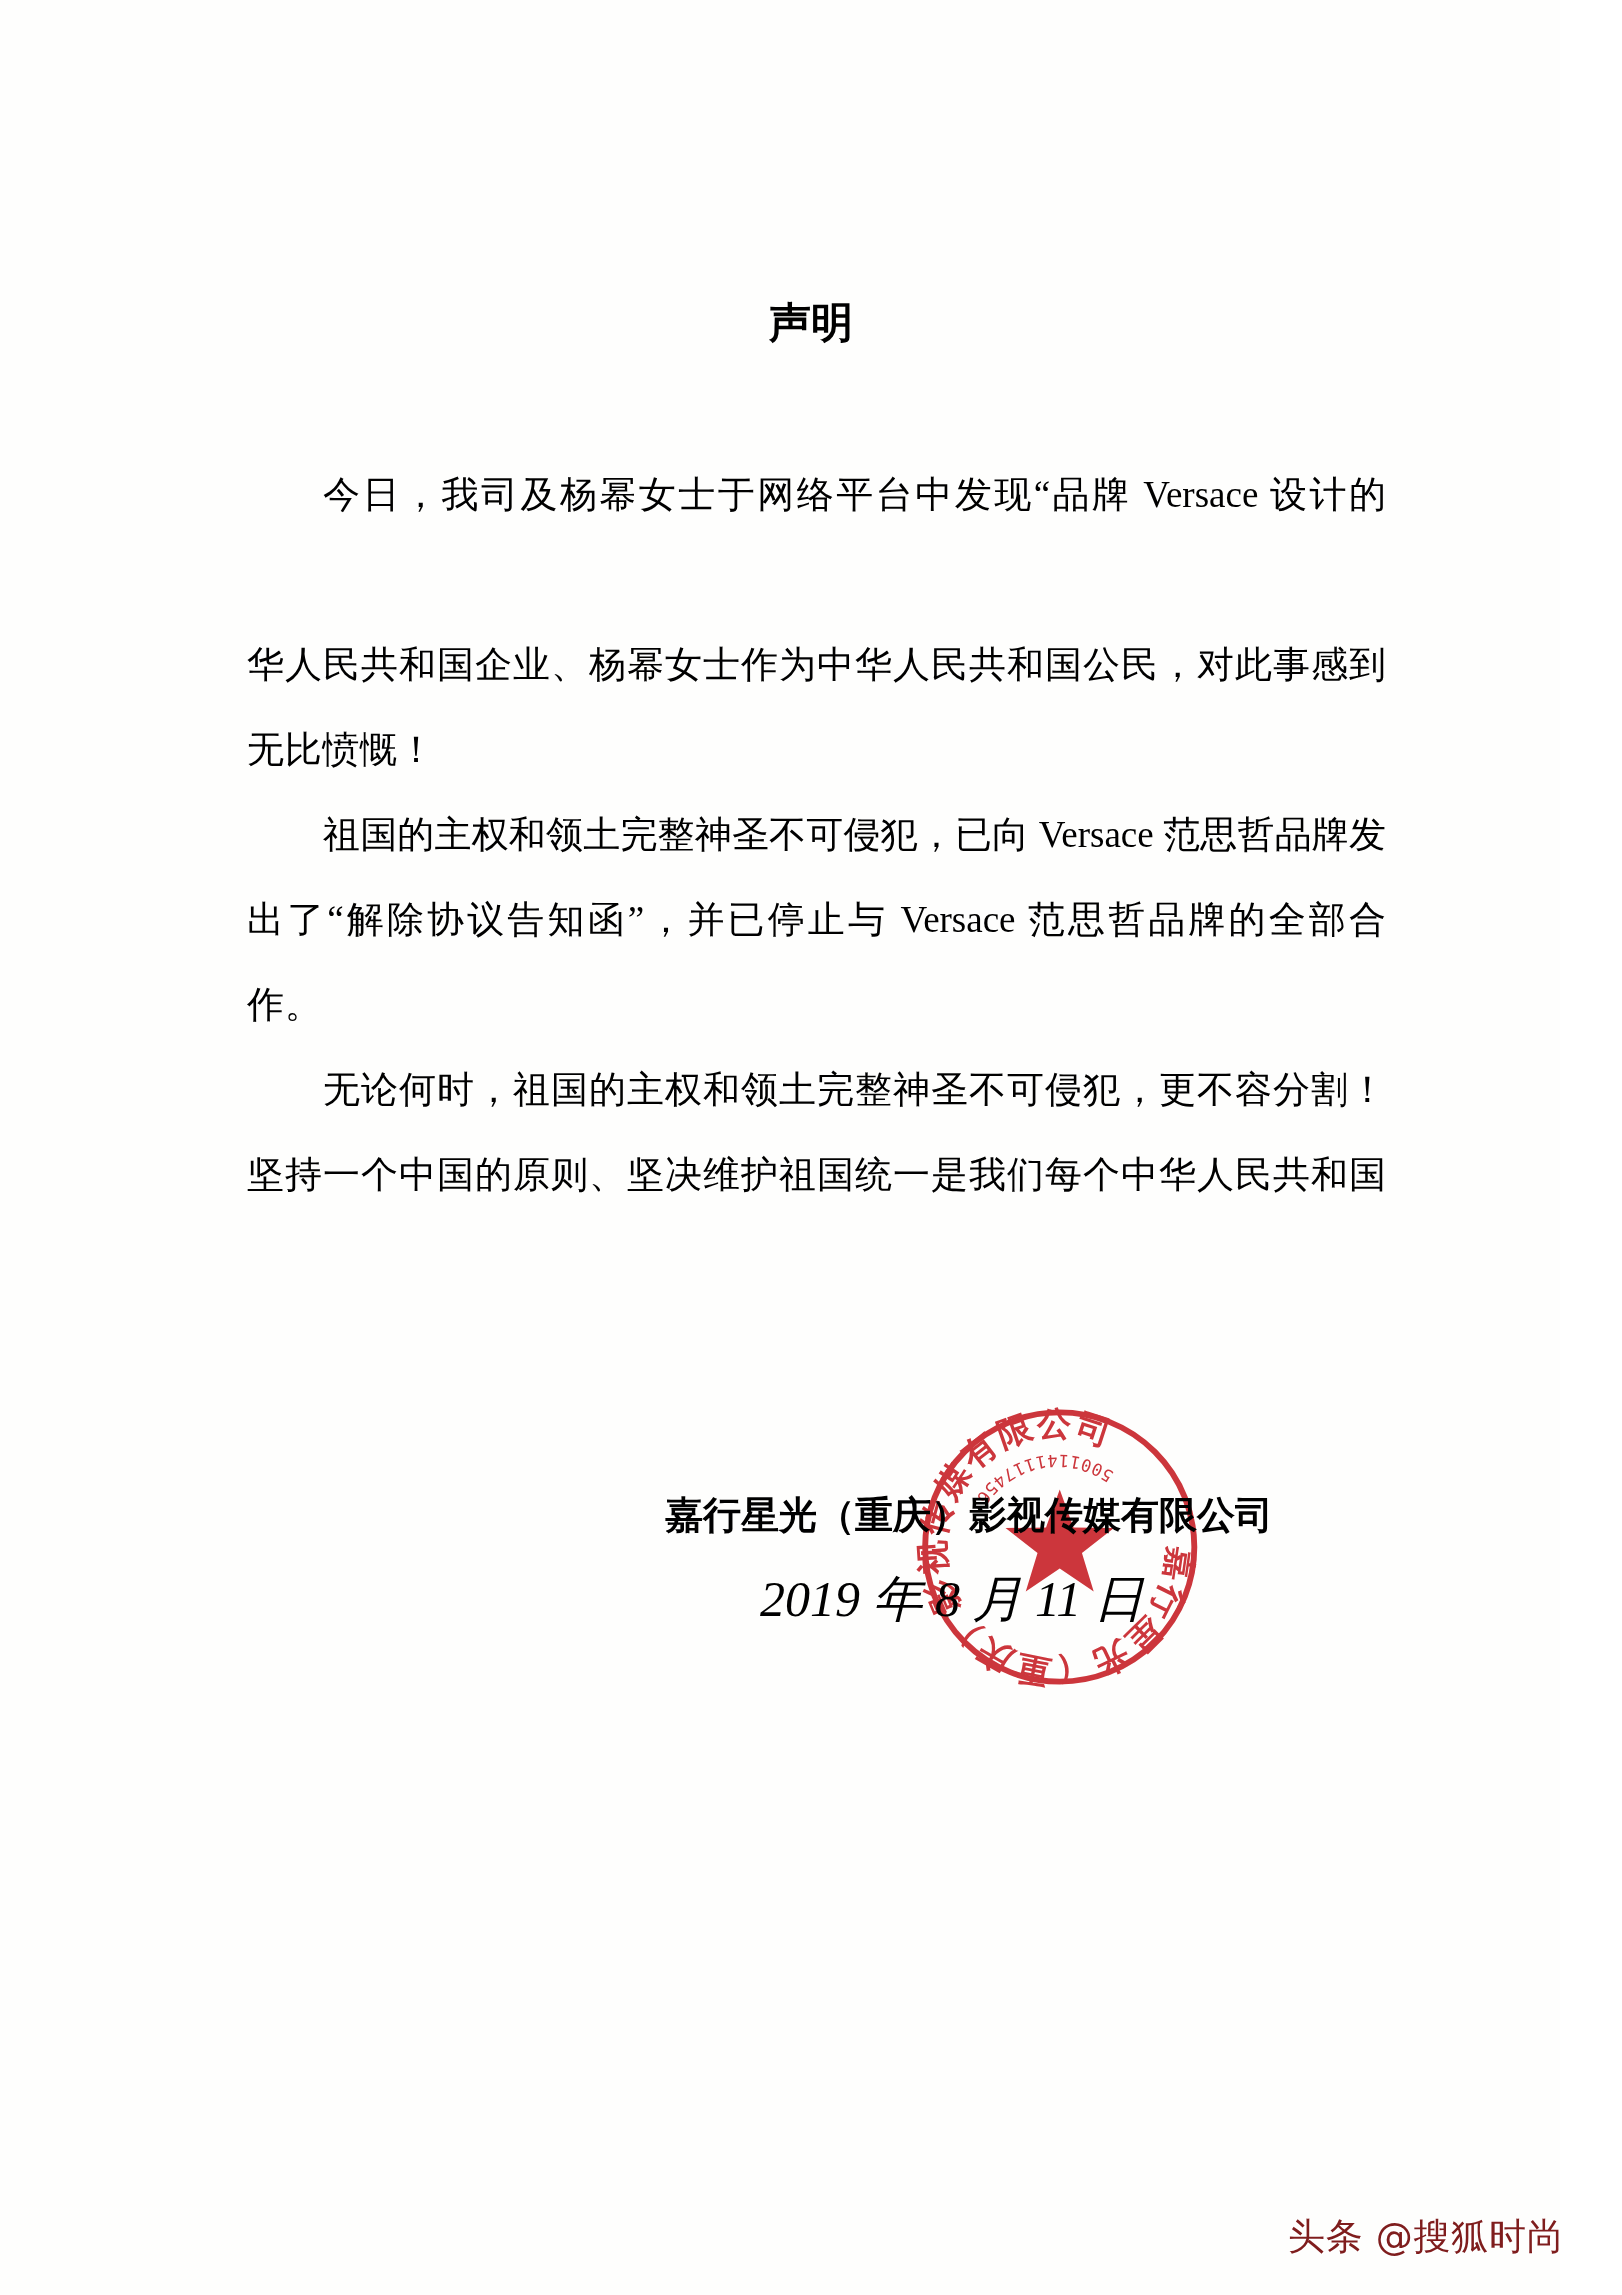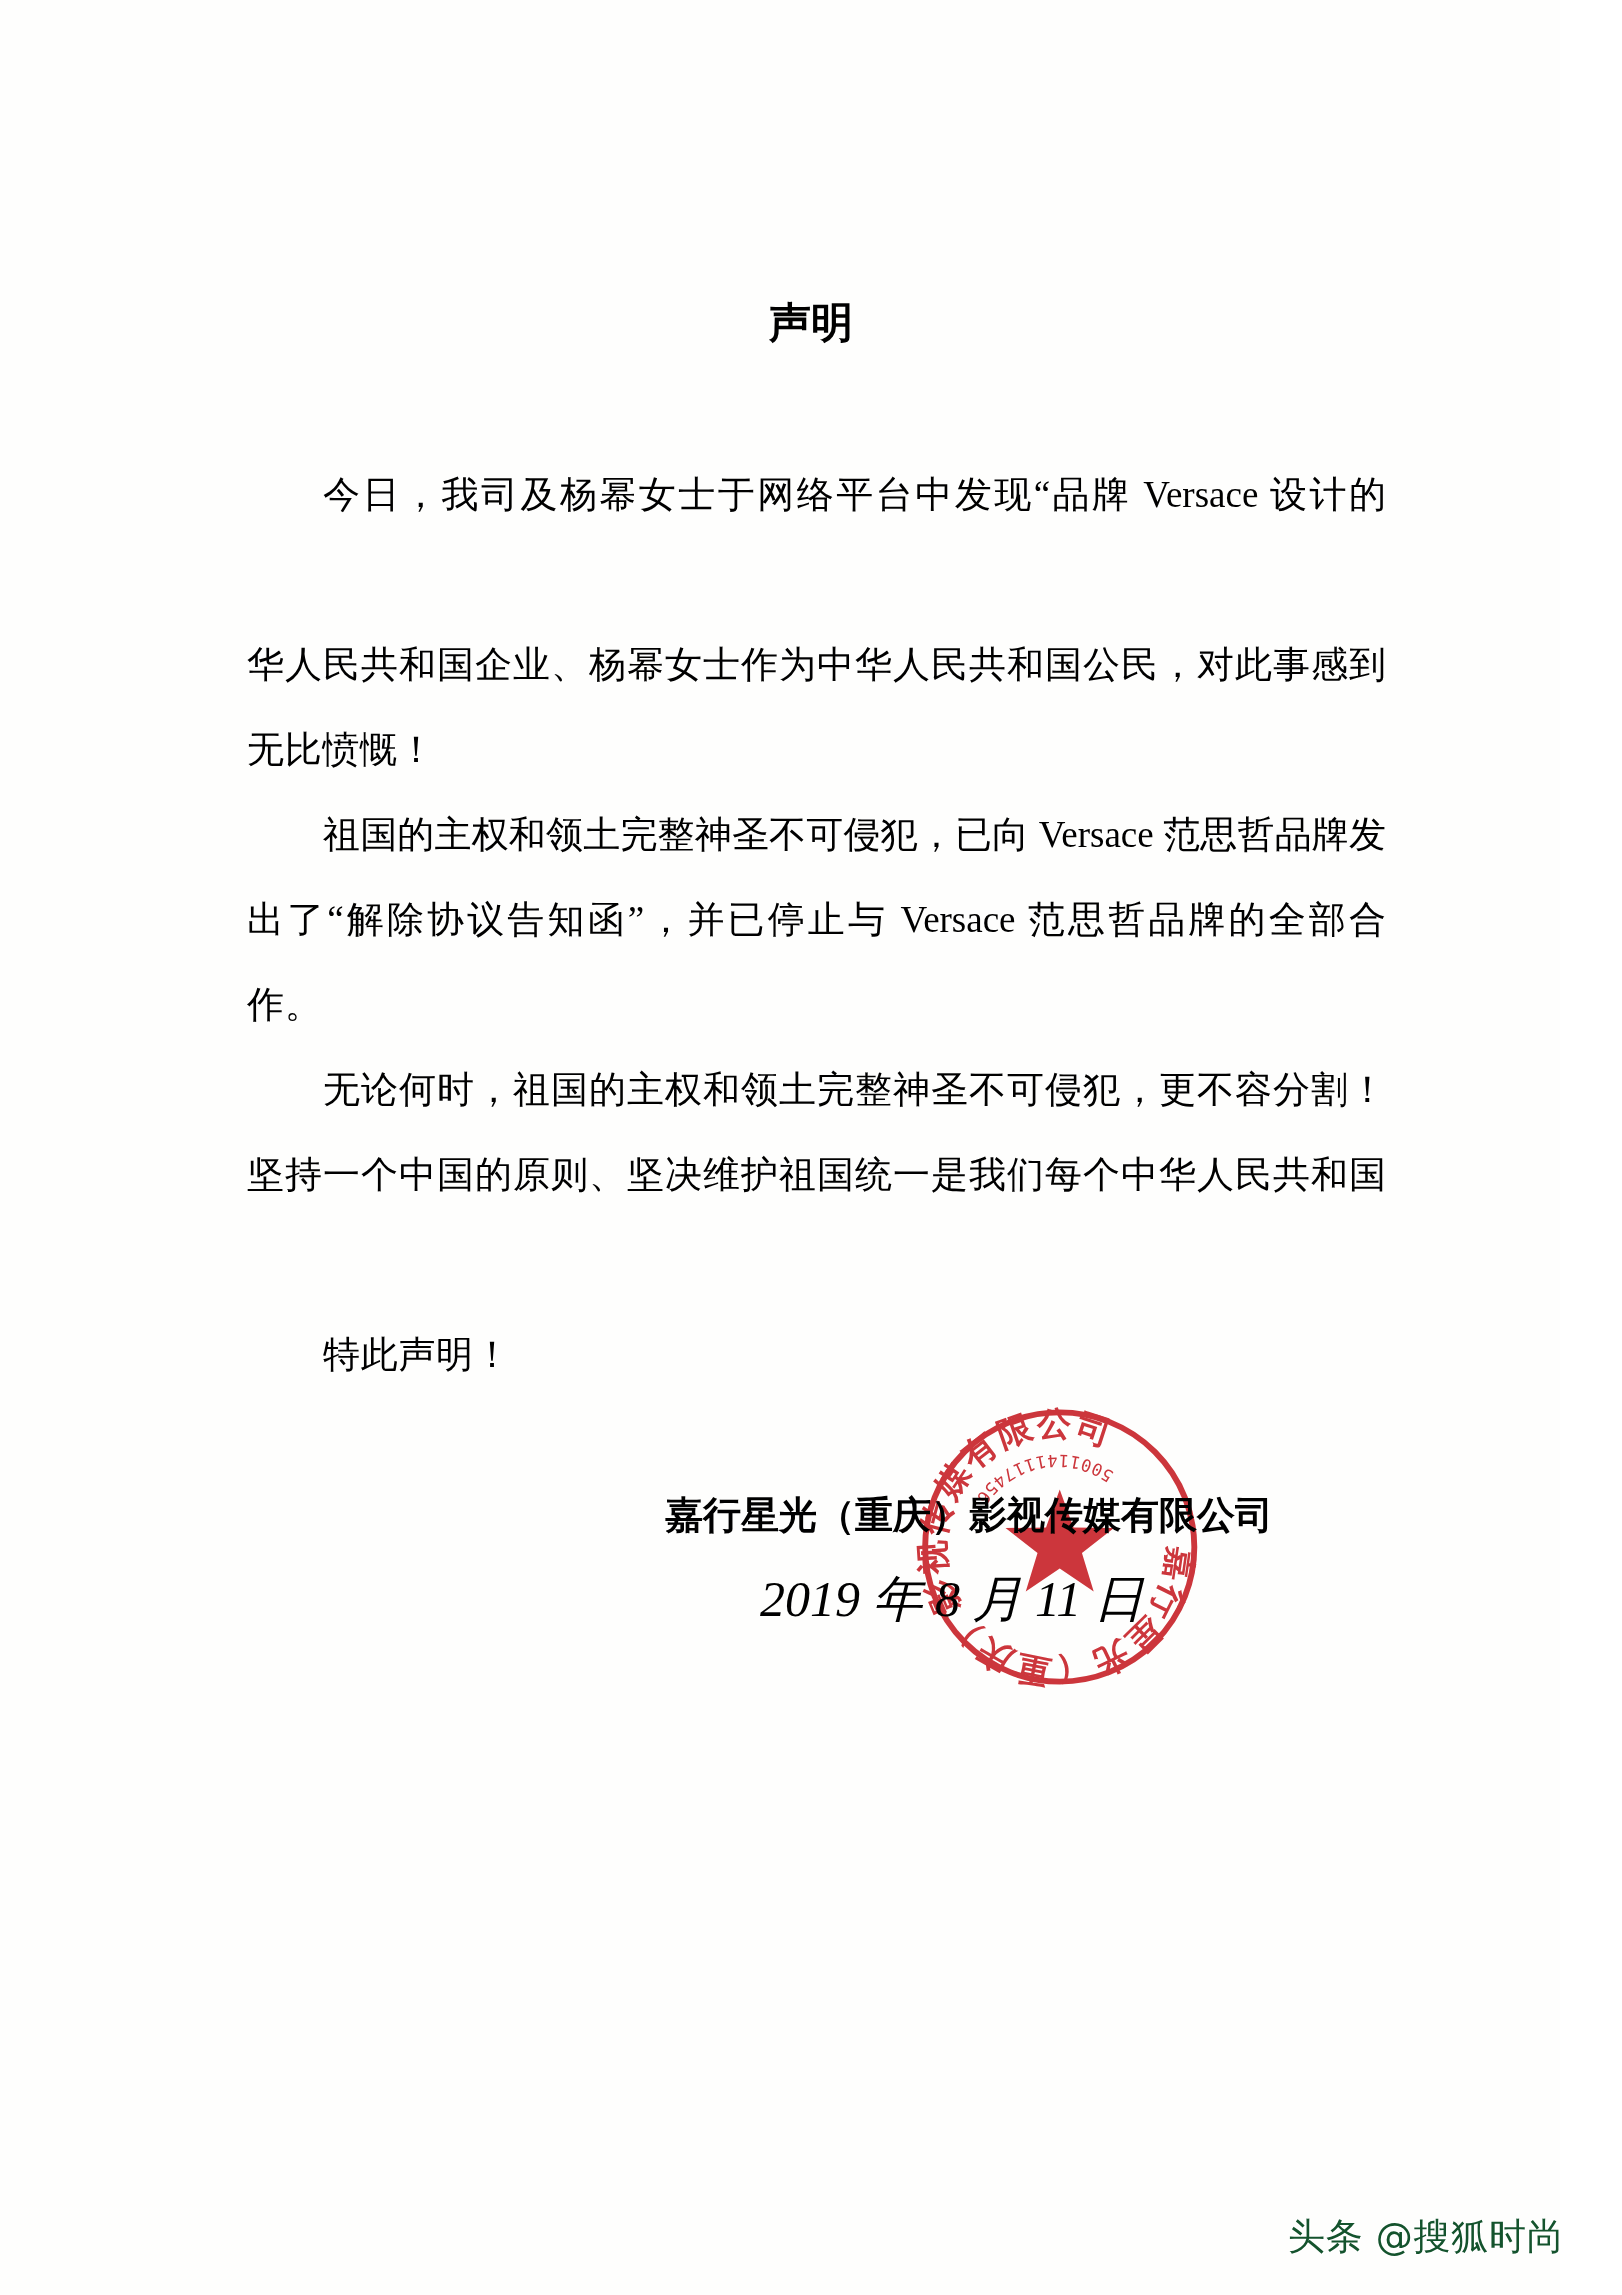--- a/index.html
+++ b/index.html
@@ -81,21 +81,21 @@
       z-index: 2;
       opacity: 0.92;
     }
     .watermark {
       position: absolute;
       left: 1288px;
       top: 2212px;
       font-family: "DejaVu Sans", "Liberation Sans", sans-serif;
       font-size: 37px;
       line-height: 50px;
-      color: #14532d;
+      color: #7f1d1d;
       white-space: nowrap;
       text-shadow: 1.3px 1.3px 0 #ffffff, -0.7px -0.7px 0 #ffffff;
       letter-spacing: 0.7px;
     }
   </style>
 </head>
 <body>
 
 <div class="page">
 
@@ -105,21 +105,20 @@
   <div class="line" style="top:642px;">华人民共和国企业、杨幂女士作为中华人民共和国公民，对此事感到</div>
   <div class="line short" style="top:727px;">无比愤慨！</div>
 
   <div class="line first" style="top:812px;">祖国的主权和领土完整神圣不可侵犯，已向 Versace 范思哲品牌发</div>
   <div class="line" style="top:897px;">出了“解除协议告知函”，并已停止与 Versace 范思哲品牌的全部合</div>
   <div class="line short" style="top:982px;">作。</div>
 
   <div class="line first" style="top:1067px;">无论何时，祖国的主权和领土完整神圣不可侵犯，更不容分割！</div>
   <div class="line" style="top:1152px;">坚持一个中国的原则、坚决维护祖国统一是我们每个中华人民共和国</div>
 
-  <div class="line first short" style="top:1332px;">特此声明！</div>
 
   <svg class="stamp" viewBox="0 0 450 450" xmlns="http://www.w3.org/2000/svg">
     <defs>
       <path id="seal-arc" d="M 225 225 m -172 0 a 172 172 0 1 1 344 0 a 172 172 0 1 1 -344 0"></path>
       <path id="seal-num-arc" d="M 100 300 A 150 150 0 0 0 350 300"></path>
     </defs>
     <circle cx="220" cy="225" r="206" fill="none" stroke="#c8262c" stroke-width="9"></circle>
     <g transform="rotate(168 220 225)" fill="#c8262c">
       <text font-family="DejaVu Serif, Liberation Serif, serif" font-size="52" font-weight="bold" letter-spacing="4">
         <textPath href="#seal-arc" startOffset="3%">嘉行星光（重庆）影视传媒有限公司</textPath>

